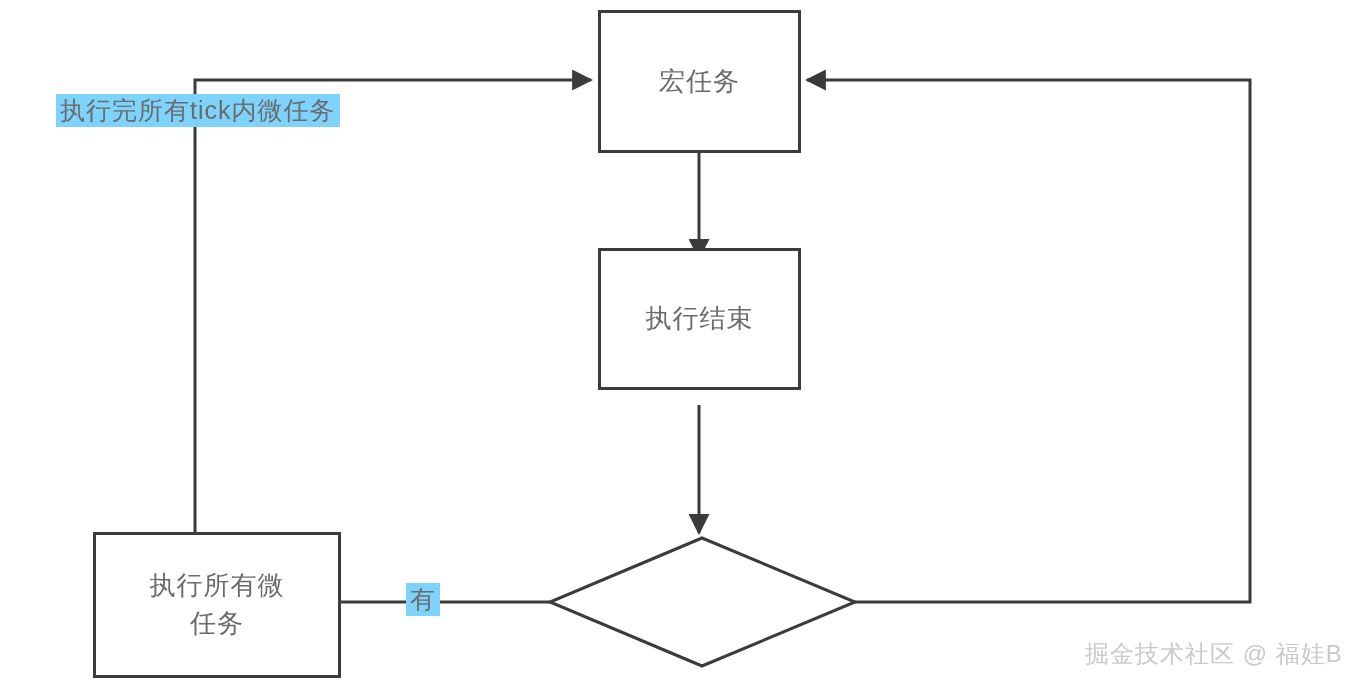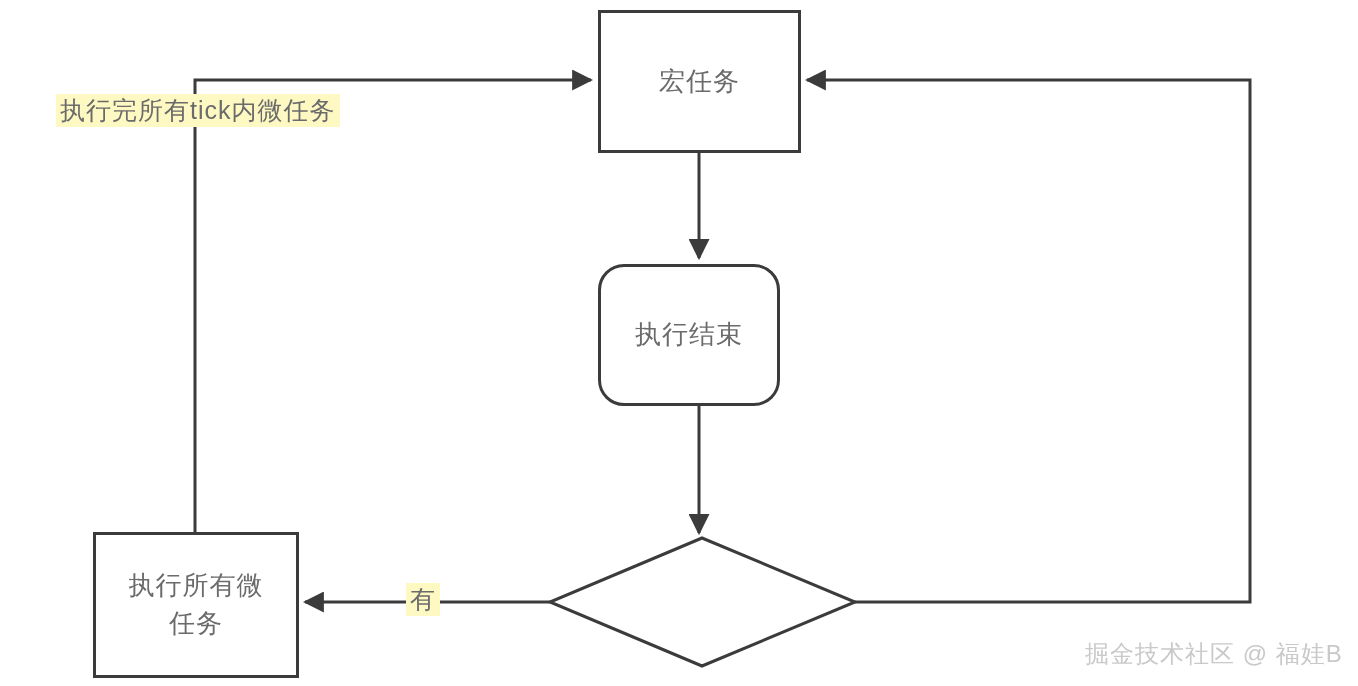--- a/index.html
+++ b/index.html
@@ -55,21 +55,21 @@
     font-size: 26px;
     letter-spacing: 1px;
     white-space: nowrap;
   }
   .edge-label {
     position: absolute;
     color: #6b6b6b;
     font-size: 25px;
     letter-spacing: 1px;
     white-space: nowrap;
-    background: #fef9c3;
+    background: #7dd3fc;
     padding: 0 4px;
   }
   .watermark {
     position: absolute;
     color: #c9c9c9;
     font-size: 24px;
     letter-spacing: 1px;
     white-space: nowrap;
   }
 </style>
@@ -95,26 +95,26 @@
 
     <path d="M 855 602 L 1250 602 L 1250 80 L 807 80" stroke="#3b3b3b" stroke-width="3" fill="none" stroke-linejoin="miter" marker-end="url(#arrow)"></path>
 
     <polygon points="702,538 855,602 702,666 550,602" fill="#ffffff" stroke="#3b3b3b" stroke-width="3"></polygon>
   </svg>
 
   <div class="node-box" style="left:598px; top:10px; width:203px; height:143px;">
     <span class="node-label">宏任务</span>
   </div>
 
-  <div class="node-box" style="left:598px; top:264px; width:182px; height:142px;border-radius:26px;">
+  <div class="node-box" style="left:598px; top:248px; width:203px; height:142px;">
     <span class="node-label">执行结束</span>
   </div>
 
 
-  <div class="node-box" style="left:93px; top:532px; width:206px; height:146px;">
+  <div class="node-box" style="left:93px; top:532px; width:248px; height:146px;">
     <span class="node-label">执行所有微
 任务</span>
   </div>
 
   <div class="edge-label" style="left:56px; top:94px;">执行完所有tick内微任务</div>
 
 
   <div class="edge-label" style="left:406px; top:583px;">有</div>
 
   <div class="watermark" style="left:1085px; top:638px;">掘金技术社区 @ 福娃B</div>

